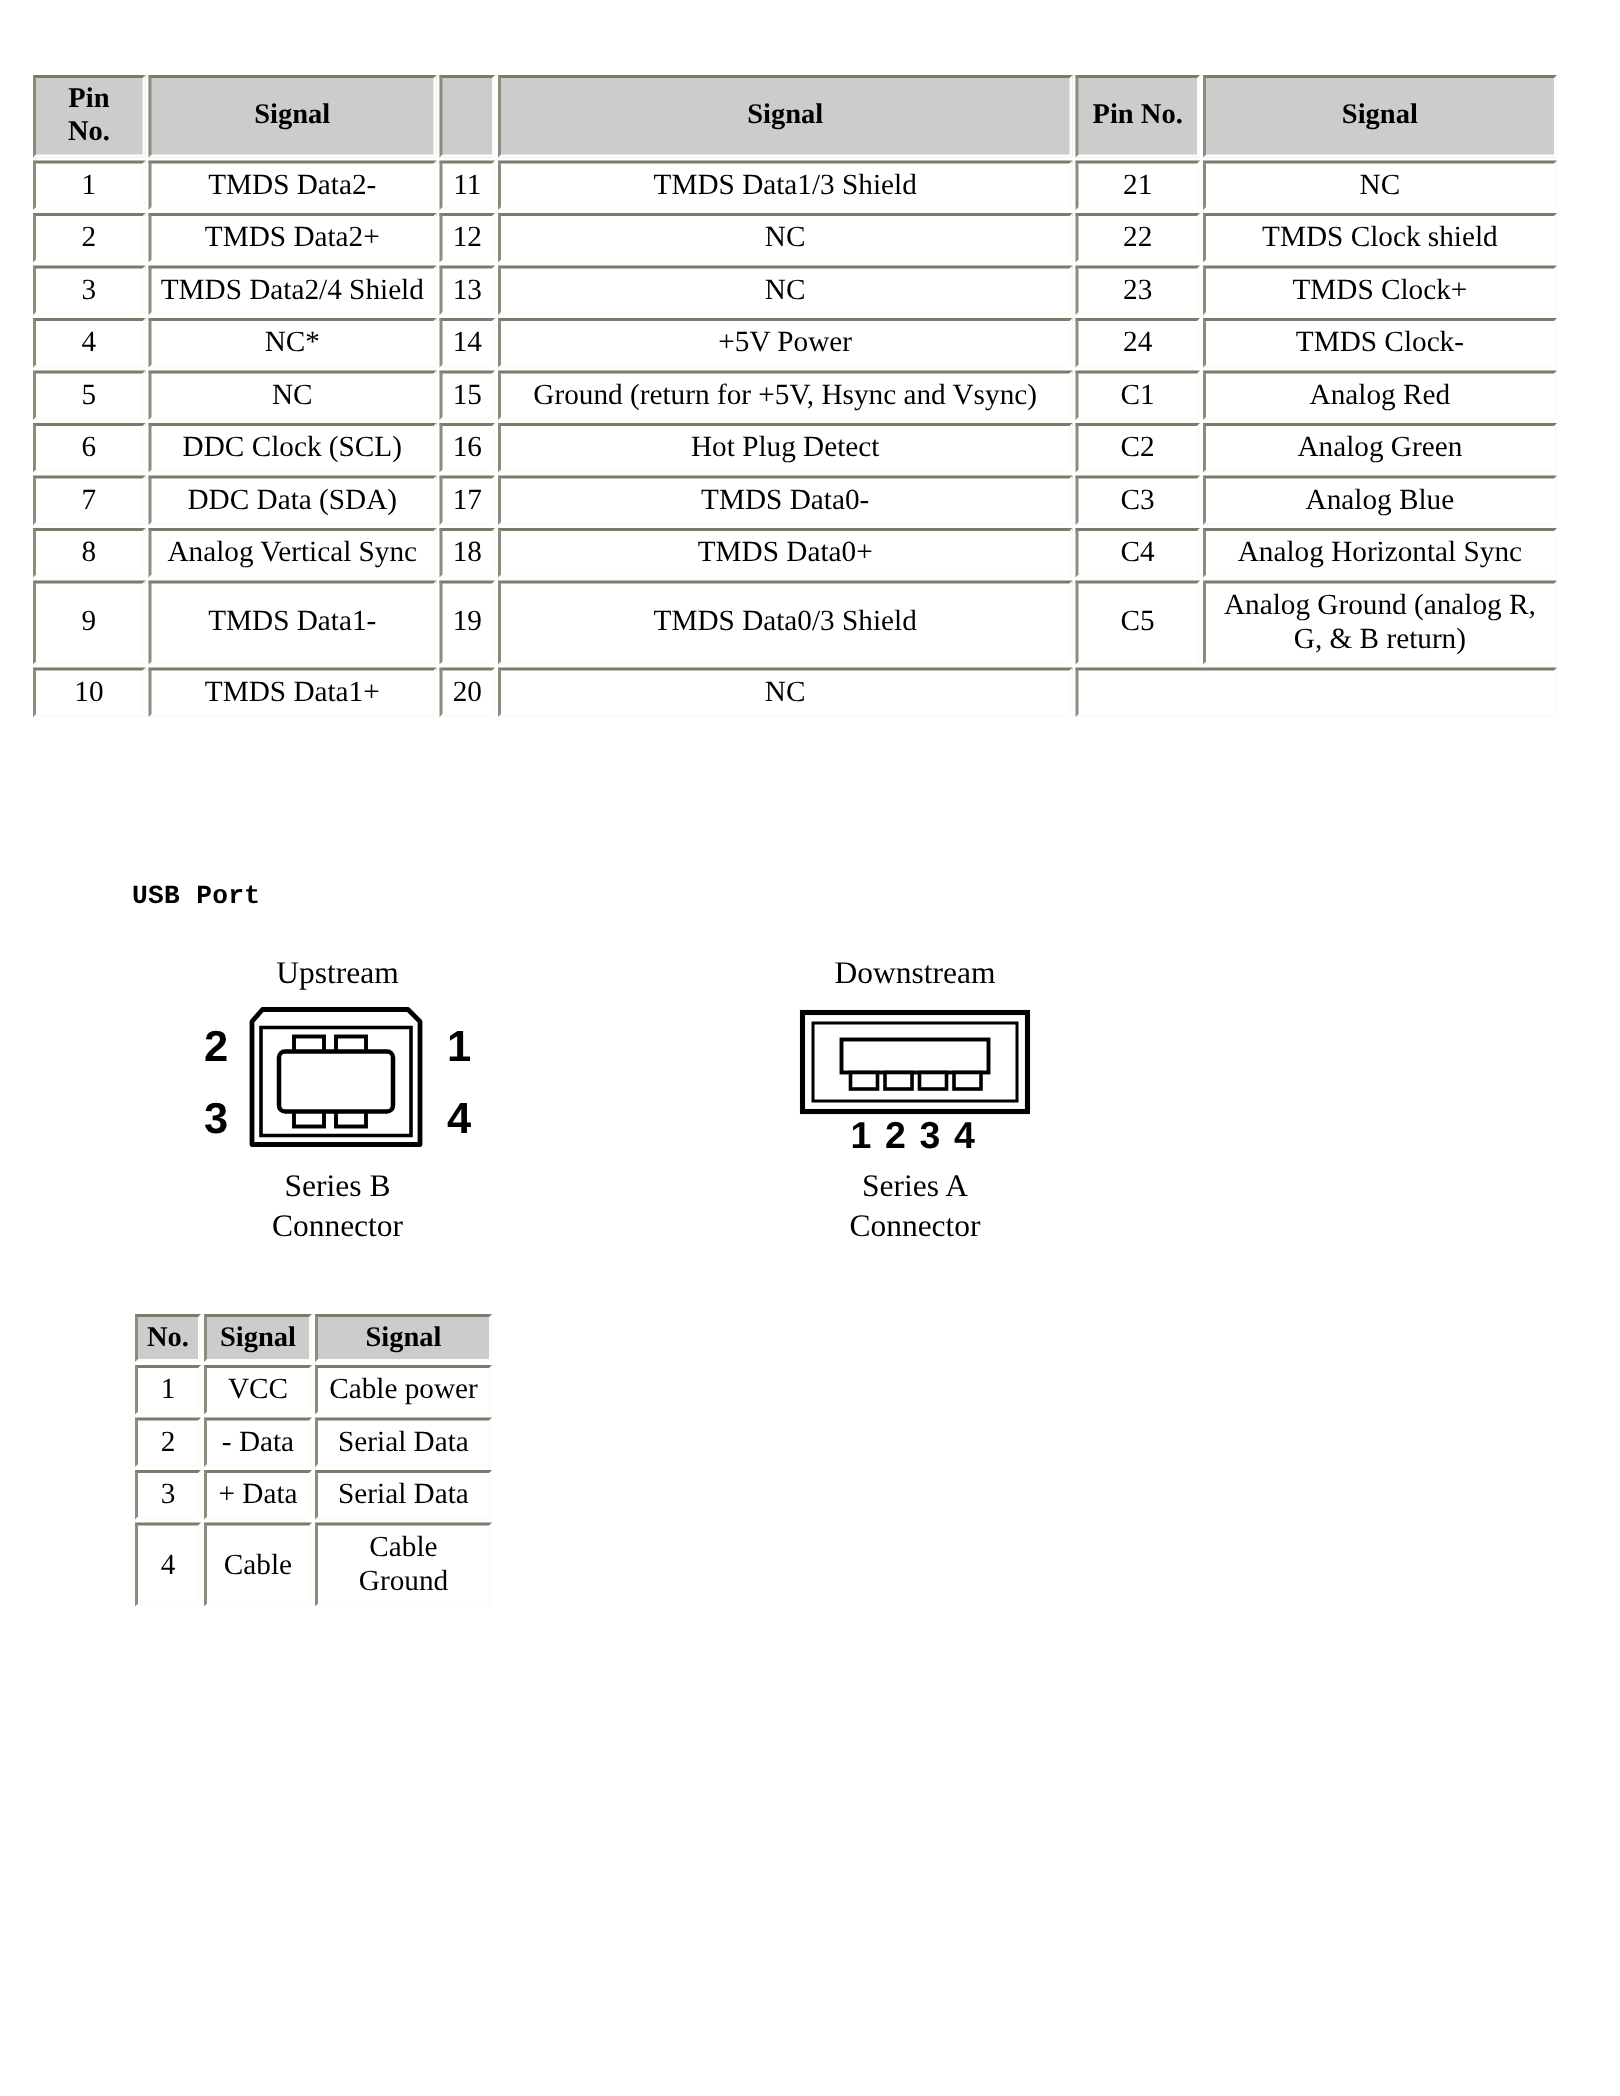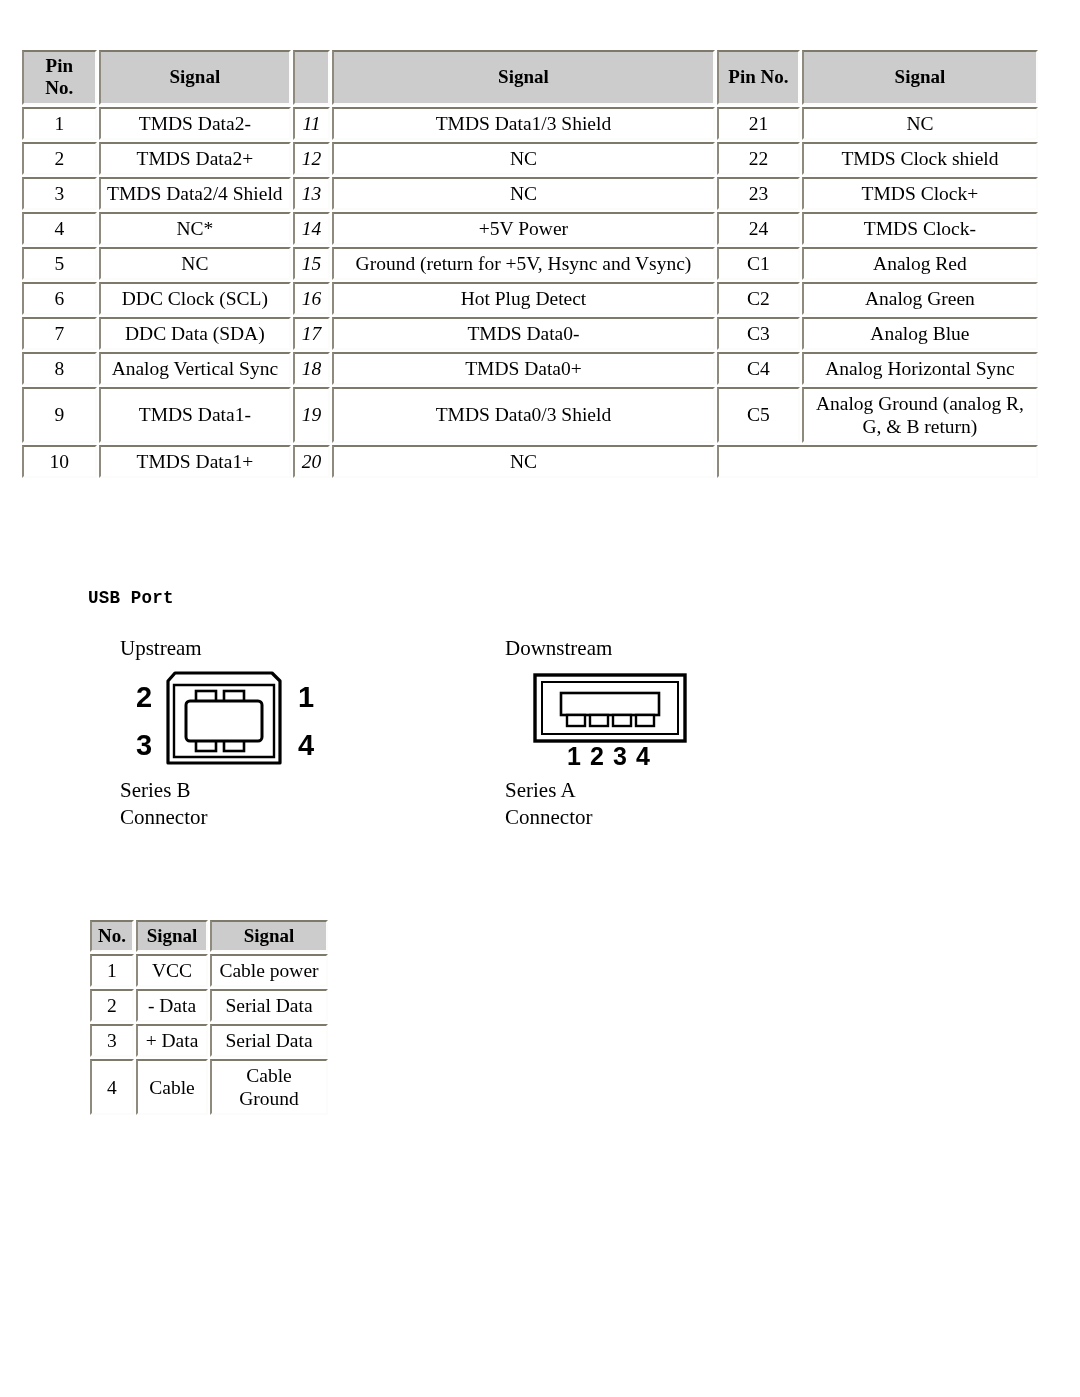--- a/index.html
+++ b/index.html
@@ -37,21 +37,20 @@
     font-weight: normal;
     line-height: 1.18;
   }
   table.pin-table th {
     background: #cccccc;
     font-weight: bold;
     font-size: 19px;
   }
   td.empty-cell, th.empty-head {
     padding: 3px 2px;
-    font-style: italic;
   }
 
   
   #dvi-table-wrap {
     position: absolute;
     left: 20px;
     top: 48px;
   }
   #dvi-table { width: 1020px; }
   
@@ -73,35 +72,35 @@
     font-family: Liberation Mono, monospace;
     font-weight: bold;
     font-size: 17.5px;
     color: #000000;
     letter-spacing: 0.2px;
   }
 
   
   .conn-block {
     position: absolute;
-    text-align: left;
+    text-align: center;
     font-size: 21px;
     color: #000000;
   }
   #conn-upstream { left: 120px; top: 636px; width: 210px; }
   #conn-downstream { left: 505px; top: 636px; width: 210px; }
   .conn-title { font-size: 21px; margin-bottom: 6px; }
   .conn-art { height: 104px; position: relative; }
   .conn-caption { font-size: 21px; line-height: 1.28; margin-top: 6px; }
 
   
   #usb-table-wrap {
     position: absolute;
     left: 88px;
-    top: 918px;
+    top: 874px;
   }
   #usb-table { font-size: 19.5px; }
   .ucol-no  { width: 32px; }
   .ucol-s1  { width: 72px; }
   .ucol-s2  { width: 118px; }
 </style>
 </head>
 <body>
 
 <div id="page">

